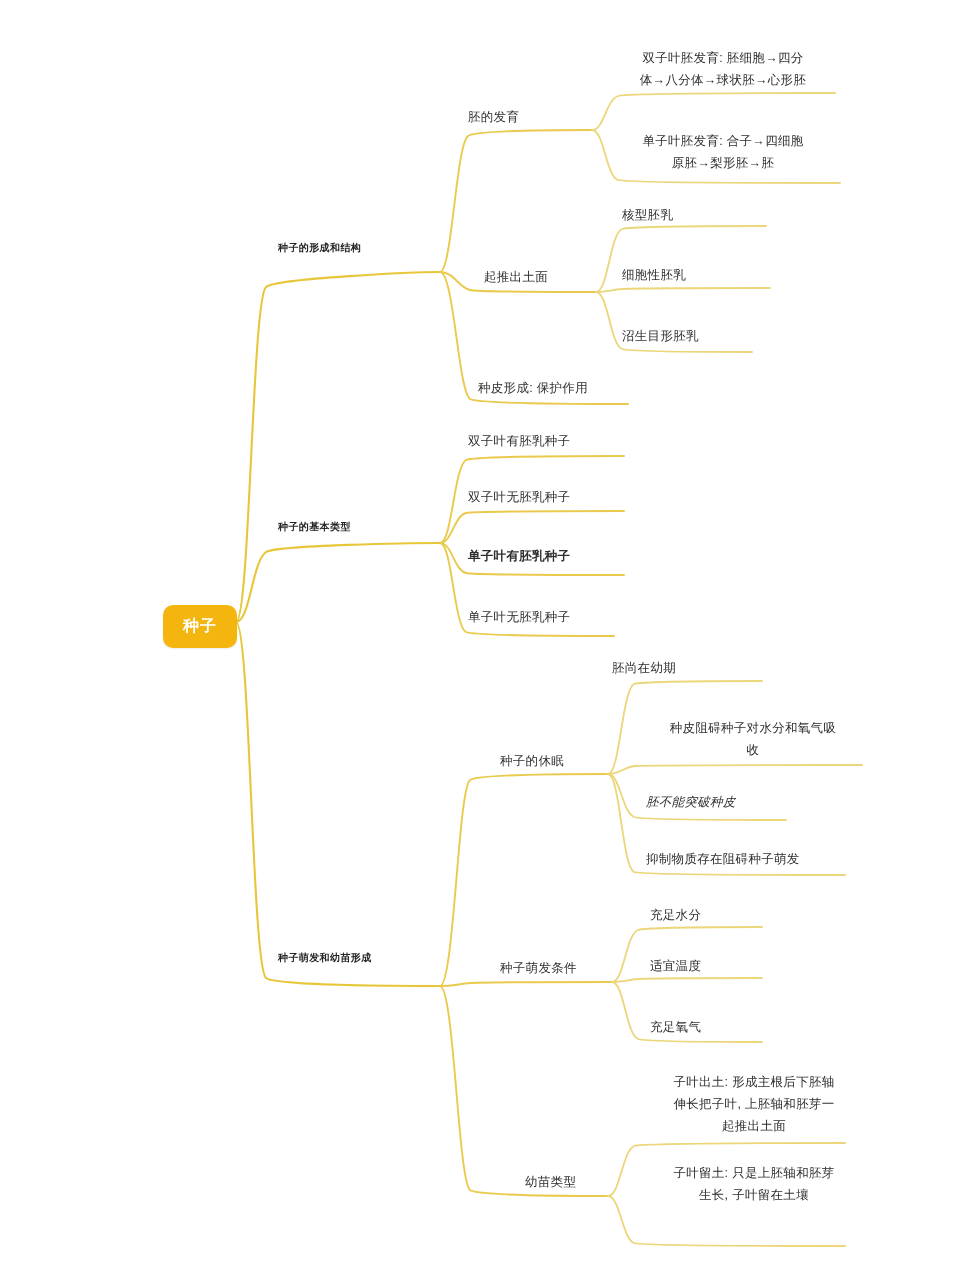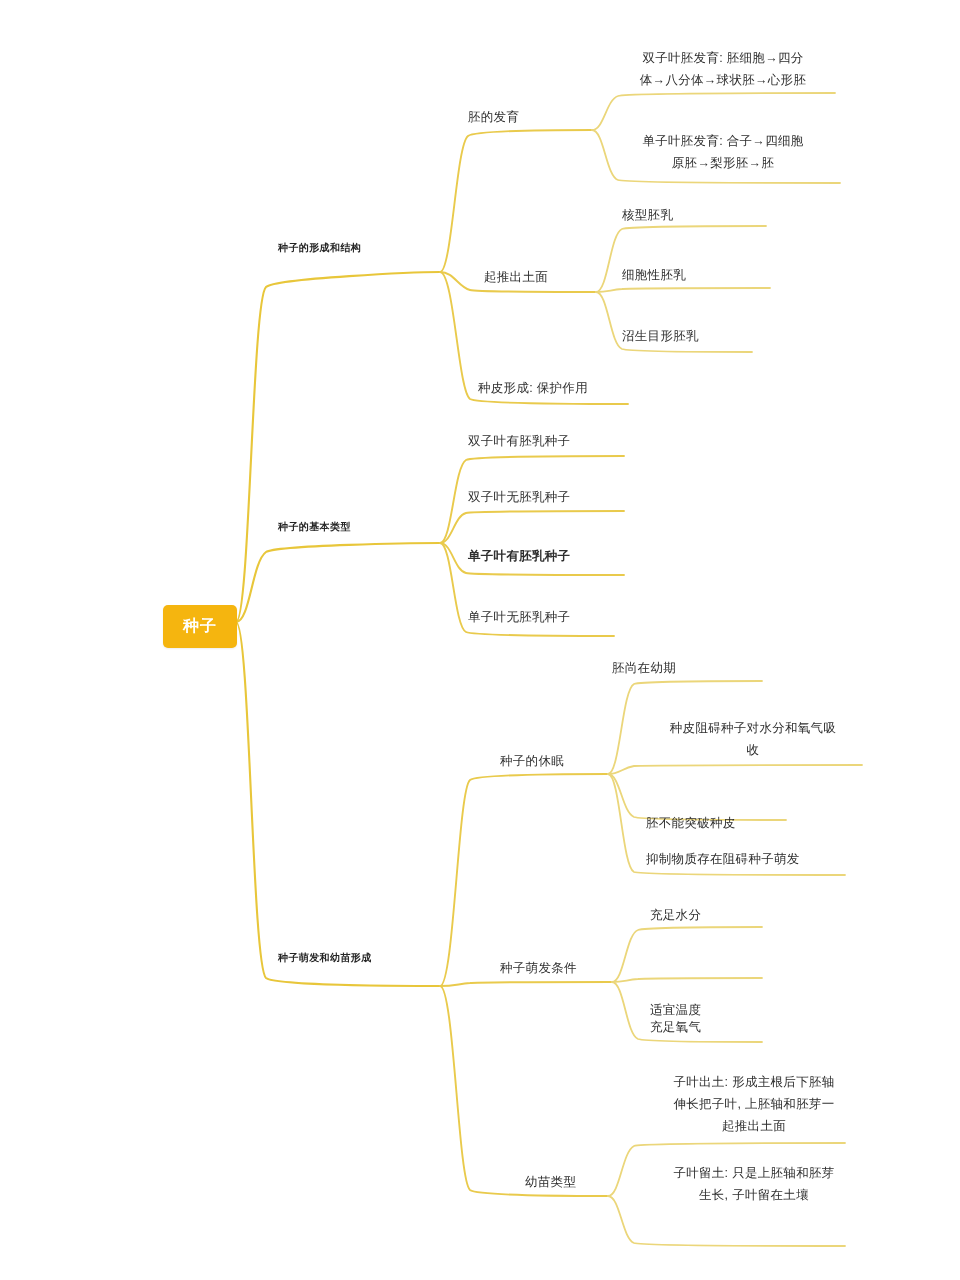--- a/index.html
+++ b/index.html
@@ -33,21 +33,21 @@
     box-sizing: border-box;
     line-height: 1.55;
     color: #2b2b2b;
     white-space: pre-wrap;
   }
   .root-node {
     background: #F5B50F;
     color: #ffffff;
     font-size: 16px;
     font-weight: 700;
-    border-radius: 5px;
+    border-radius: 10px;
     padding: 9px 20px;
     letter-spacing: 1px;
     box-shadow: 0 1px 2px rgba(0,0,0,0.07);
   }
   .lvl1 {
     font-size: 10px;
     font-weight: 700;
     color: #262626;
     letter-spacing: 0.4px;
   }
@@ -160,27 +160,27 @@
 
   <div class="node lvl3" style="left:622px; top:266px;">细胞性胚乳</div>
 
   <div class="node lvl3" style="left:622px; top:327px;">沼生目形胚乳</div>
 
   <div class="node lvl3" style="left:612px; top:659px;">胚尚在幼期</div>
 
   <div class="node lvl3 multi" style="left:646px; top:718px; width:214px;">种皮阻碍种子对水分和氧气吸
 收</div>
 
-  <div class="node lvl3" style="left:646px; top:814px;">胚不能突破种皮</div>
+  <div class="node lvl3" style="left:646px; top:793px;font-style:italic;">胚不能突破种皮</div>
 
   <div class="node lvl3" style="left:646px; top:850px;">抑制物质存在阻碍种子萌发</div>
 
   <div class="node lvl3" style="left:650px; top:906px;">充足水分</div>
 
-  <div class="node lvl3" style="left:650px; top:957px;margin-top:44px;">适宜温度</div>
+  <div class="node lvl3" style="left:650px; top:957px;">适宜温度</div>
 
   <div class="node lvl3" style="left:650px; top:1018px;">充足氧气</div>
 
   <div class="node lvl3 multi" style="left:646px; top:1072px; width:216px;">子叶出土: 形成主根后下胚轴
 伸长把子叶, 上胚轴和胚芽一
 起推出土面</div>
 
   <div class="node lvl3 multi" style="left:646px; top:1163px; width:216px;">子叶留土: 只是上胚轴和胚芽
 生长, 子叶留在土壤</div>
 

